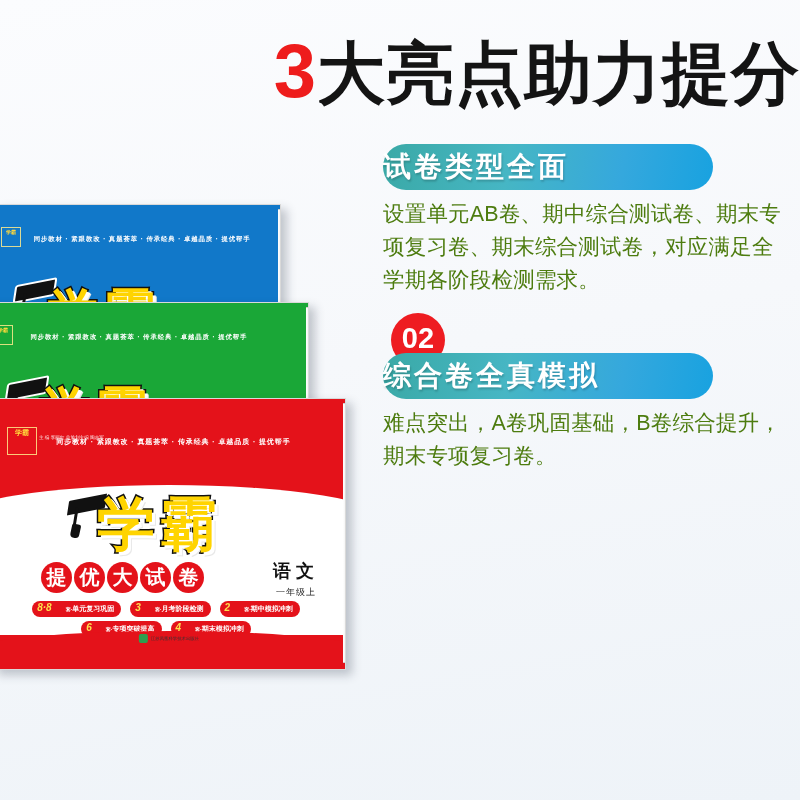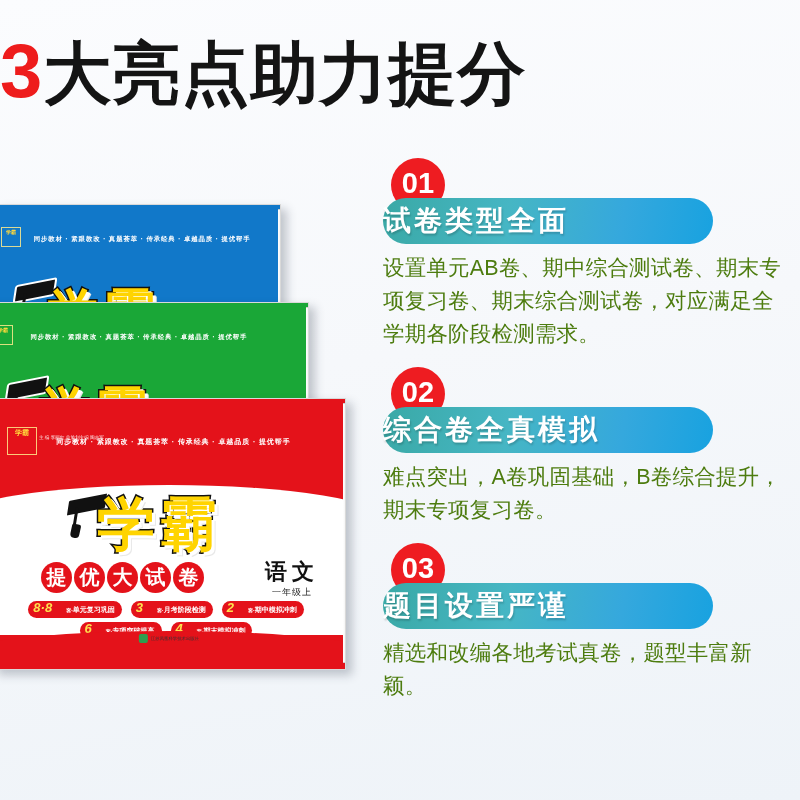--- a/index.html
+++ b/index.html
@@ -14,21 +14,21 @@
     background: linear-gradient(170deg, #fbfcfe 0%, #f6f8fb 45%, #eef3f8 100%);
     position: relative;
   }
 
   
   #headline {
     position: absolute;
     left: 0;
     top: 28px;
     width: 800px;
-    text-align: left;
+    text-align: right;
     white-space: nowrap;
     font-weight: 900;
     font-size: 68px;
     line-height: 86px;
     letter-spacing: 1px;
     color: #141414;
   }
   #headline .num {
     color: #ee1c1c;
     font-size: 76px;
@@ -236,21 +236,21 @@
     text-align: center;
   }
   
   #subject-block {
     position: absolute;
     right: 26px;
     top: 160px;
     text-align: center;
   }
   #subject-name {
-    font-size: 22px;
+    font-size: 18px;
     font-weight: 700;
     letter-spacing: 5px;
     color: #111;
     line-height: 25px;
   }
   #subject-grade {
     font-size: 9px;
     letter-spacing: 1px;
     color: #222;
     margin-top: 2px;
@@ -273,21 +273,21 @@
     color: #ffffff;
     border-radius: 9px;
     padding: 1px 7px 2px 5px;
     font-size: 7px;
     line-height: 12px;
     white-space: nowrap;
     font-weight: 700;
   }
   .tag .qty {
     color: #ffe14d;
-    font-size: 13px;
+    font-size: 10px;
     font-weight: 900;
     font-style: italic;
     padding-right: 14px;
   }
   .tag .unit { font-size: 5px; }
   #publisher {
     position: absolute;
     left: 50%;
     transform: translateX(-50%);
     bottom: 26px;
@@ -450,30 +450,24 @@
         <div class="ptext">江苏凤凰科学技术出版社</div>
       </div>
     </div>
     <div class="pages"></div>
   </div>
 </div>
 
 <div id="features">
 
   <div class="feature">
-    <div class="badge">01</div>
     <div class="pill">试卷类型全面</div>
     <div class="body">设置单元AB卷、期中综合测试卷、期末专项复习卷、期末综合测试卷，对应满足全学期各阶段检测需求。</div>
   </div>
 
   <div class="feature">
     <div class="badge">02</div>
     <div class="pill">综合卷全真模拟</div>
     <div class="body">难点突出，A卷巩固基础，B卷综合提升，期末专项复习卷。</div>
   </div>
 
-  <div class="feature">
-    <div class="badge">03</div>
-    <div class="pill">题目设置严谨</div>
-    <div class="body">精选和改编各地考试真卷，题型丰富新颖。</div>
-  </div>
 
 </div>
 
 </body></html>

